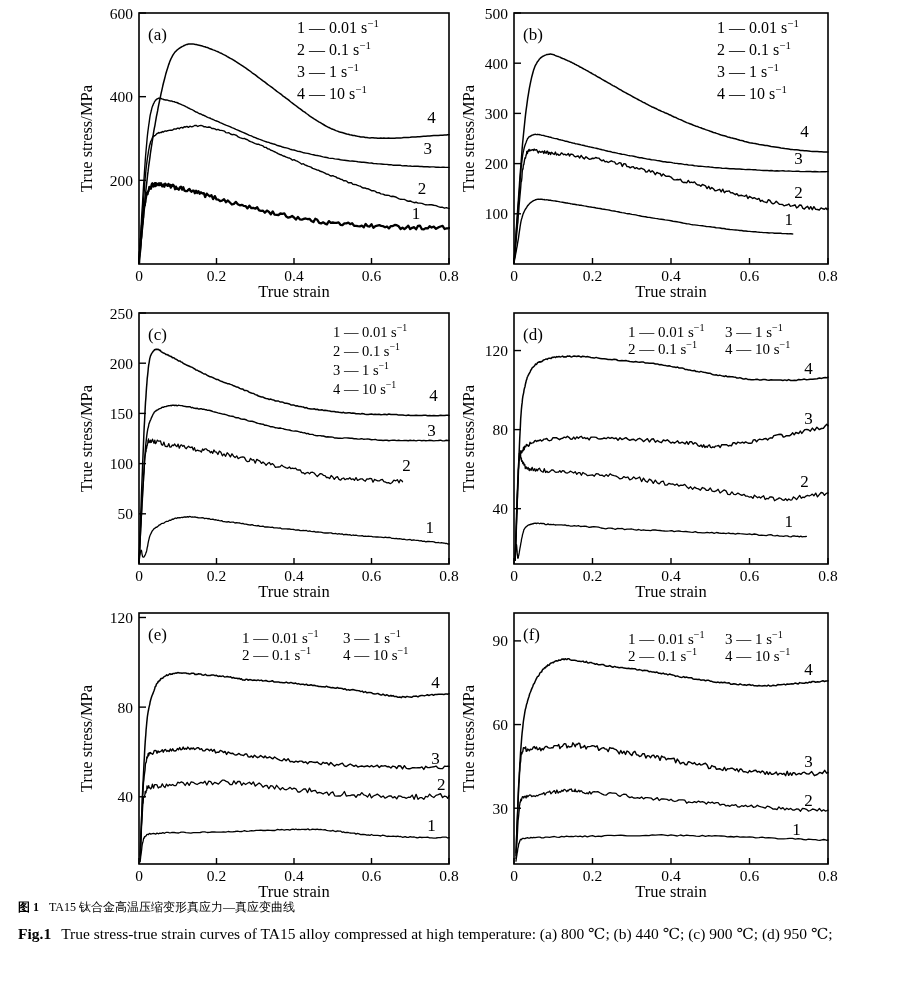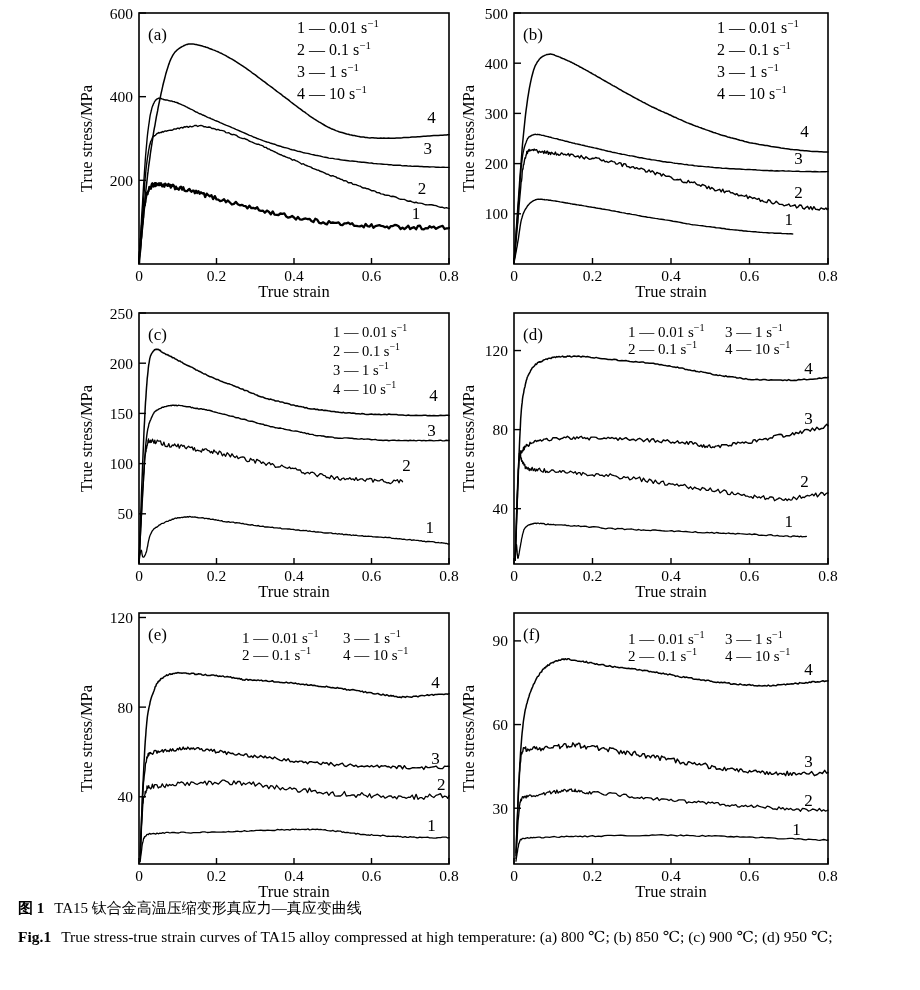--- a/index.html
+++ b/index.html
@@ -3,21 +3,21 @@
 <meta charset="utf-8">
 <style>
   html,body{margin:0;padding:0;background:#fff;}
   #page{position:relative;width:920px;height:990px;background:#fff;overflow:hidden;
         font-family:"Liberation Serif","DejaVu Serif",serif;color:#000;}
   #figure{position:absolute;left:0;top:0;width:920px;height:900px;}
   .cell{position:absolute;width:460px;height:300px;}
   svg text{fill:#000;font-family:"Liberation Serif","DejaVu Serif",serif;}
   .caption{position:absolute;left:18px;top:901px;width:892px;}
   .cap-line{margin:0;padding:0;line-height:1.0;}
-  .cap-cn{font-size:15px;margin-bottom:13px;}
+  .cap-cn{font-size:12px;margin-bottom:13px;}
   .cap-en{font-size:15.5px;margin-bottom:12px;}
   .cap-prefix{font-weight:bold;margin-right:10px;}
 </style>
 </head>
 <body>
 
 <div id="page">
   <div id="figure">
       <div class="cell" style="left: 0px; top: 0px;"><svg width="460" height="300">
           <defs>
@@ -257,15 +257,15 @@
           <polyline points="56.0,258.4 56.1,256.3 56.3,253.4 56.6,246.5 56.8,243.4 57.1,238.6 57.5,232.7 57.8,225.7 58.1,220.3 58.4,218.2 58.7,215.4 59.0,212.0 59.2,210.3 59.5,205.4 59.7,205.3 60.0,202.1 60.2,202.7 60.5,200.8 60.9,199.1 61.3,200.8 61.9,198.3 62.4,196.6 63.1,196.6 63.7,198.0 64.5,196.6 65.2,196.1 66.1,198.0 66.9,195.4 67.8,196.8 68.7,195.7 69.7,195.0 70.7,195.1 71.8,196.6 72.9,196.0 74.1,195.8 75.3,196.5 76.6,195.4 77.8,195.9 79.1,194.6 80.3,194.5 81.5,194.0 82.7,193.8 83.8,192.6 85.0,195.0 86.2,193.0 87.4,192.2 88.5,192.2 89.7,191.1 90.9,193.8 92.1,192.6 93.3,191.6 94.4,190.6 95.7,193.4 96.9,190.0 98.1,193.1 99.4,191.7 100.6,192.2 101.8,190.3 102.9,191.3 104.0,189.5 105.0,189.6 106.0,190.6 106.8,191.7 107.7,190.3 108.4,190.9 109.2,189.6 109.9,189.2 110.6,189.3 111.4,189.0 112.1,191.3 112.9,191.1 113.6,191.1 114.4,191.5 115.1,189.1 115.8,191.6 116.6,191.4 117.3,191.9 118.1,191.0 118.9,190.3 119.8,191.8 120.7,190.8 121.7,191.0 122.7,192.5 123.7,192.7 124.8,193.4 125.9,193.6 127.0,192.8 128.3,193.9 129.6,191.6 131.0,194.0 132.5,192.2 134.1,191.7 135.9,191.9 137.8,191.6 139.8,192.8 141.8,193.9 143.9,194.9 146.0,195.2 148.1,193.4 150.1,192.6 152.1,193.1 154.1,193.2 156.1,193.4 158.0,195.4 160.0,196.4 161.9,195.0 163.9,194.2 165.9,194.3 167.8,196.4 169.8,197.6 171.8,196.9 173.7,198.0 175.7,198.2 177.6,197.6 179.6,198.4 181.6,197.0 183.5,198.9 185.5,197.6 187.4,197.7 189.4,197.8 191.4,198.2 193.3,200.0 195.3,198.9 197.3,197.6 199.2,200.5 201.2,199.0 203.2,199.0 205.1,199.2 207.1,199.4 209.0,200.5 211.0,199.2 213.0,200.9 214.9,201.5 216.9,200.9 218.8,199.9 220.8,199.8 222.8,199.9 224.7,200.2 226.7,203.2 228.7,201.9 230.6,202.3 232.6,202.6 234.5,201.6 236.5,202.6 238.5,201.1 240.4,202.1 242.4,201.6 244.4,202.3 246.3,204.1 248.3,202.0 250.3,203.0 252.2,202.1 254.2,203.5 256.1,202.6 258.1,202.7 260.1,205.2 262.0,204.4 264.0,204.3 266.0,206.0 267.9,205.3 269.9,206.3 271.8,204.9 273.8,205.4 275.8,204.7 277.7,206.9 279.7,207.0 281.7,205.7 283.6,206.4 285.6,205.2 287.5,206.7 289.5,206.1 291.5,205.2 293.4,207.3 295.4,206.9 297.3,205.2 299.3,206.4 301.3,206.9 303.2,207.3 305.2,208.2 307.2,206.1 309.1,206.6 311.1,207.7 313.1,209.1 315.0,208.8 317.0,209.7 318.9,206.9 320.9,208.9 322.9,207.6 324.8,209.9 326.8,208.2 328.7,209.5 330.7,208.4 332.7,210.1 334.6,210.0 336.6,208.9 338.6,209.2 340.5,211.2 342.5,208.4 344.4,208.6 346.4,209.3 348.4,211.1 350.4,210.5 352.6,209.0 354.9,209.6 357.2,210.9 359.4,208.5 361.6,211.1 363.6,209.8 365.3,211.1 366.8,210.7 368.0,210.2" fill="none" stroke="#000" stroke-width="1.3" stroke-linejoin="round" stroke-linecap="round" clip-path="url(#clip5)"></polyline>
           <text x="348.375" y="205.85555555555555" font-size="17" text-anchor="middle">2</text>
           <polyline points="56.0,255.6 56.1,249.8 56.3,247.8 56.6,237.2 56.8,229.4 57.1,224.1 57.5,215.8 57.8,206.9 58.1,198.4 58.4,190.7 58.7,183.7 59.0,182.1 59.3,178.9 59.5,172.6 59.8,170.1 60.1,162.9 60.4,163.0 60.7,160.8 61.0,155.5 61.4,152.8 61.9,153.9 62.3,151.7 62.8,151.7 63.3,148.1 63.8,147.6 64.4,147.8 65.0,148.6 65.6,146.9 66.3,151.4 67.0,151.0 67.7,149.0 68.6,149.8 69.4,150.7 70.3,149.2 71.3,149.6 72.3,149.2 73.3,147.1 74.3,146.6 75.4,148.6 76.5,147.0 77.5,149.7 78.6,149.3 79.8,147.8 80.9,150.8 82.1,148.5 83.3,149.7 84.5,147.6 85.7,146.5 86.9,146.5 88.1,147.7 89.3,148.1 90.5,148.1 91.7,147.8 92.9,147.9 94.0,145.8 95.2,145.6 96.4,145.6 97.6,145.9 98.7,144.5 99.9,148.5 101.1,146.9 102.3,146.3 103.5,144.6 104.6,143.6 105.8,143.9 107.0,147.8 108.2,146.1 109.3,147.0 110.5,146.7 111.7,146.5 112.9,142.8 114.0,144.3 115.2,146.8 116.3,144.1 117.4,144.6 118.5,143.1 119.7,143.5 120.8,148.1 122.0,147.1 123.3,147.0 124.6,145.5 126.1,149.0 127.5,146.6 129.1,146.6 130.6,146.4 132.3,145.6 133.9,145.9 135.5,146.9 137.1,145.8 138.8,150.4 140.3,149.1 141.9,148.1 143.5,147.6 145.1,149.0 146.6,149.1 148.2,151.6 149.8,147.5 151.3,148.3 152.9,148.2 154.5,149.1 156.1,149.7 157.6,151.2 159.2,154.0 160.8,150.5 162.3,153.4 163.9,151.3 165.5,154.4 167.0,151.0 168.6,151.9 170.2,154.0 171.8,155.6 173.3,152.4 174.9,151.3 176.5,154.8 178.0,155.0 179.6,156.6 181.2,155.9 182.7,153.6 184.3,153.7 185.9,158.0 187.4,155.7 189.0,155.9 190.6,157.7 192.2,155.4 193.7,155.2 195.3,157.8 196.9,155.6 198.4,156.4 200.0,160.4 201.6,156.0 203.2,157.1 204.7,157.3 206.3,159.8 207.9,158.5 209.4,158.7 211.0,158.8 212.6,158.5 214.1,158.2 215.7,162.8 217.3,159.1 218.8,161.2 220.4,163.8 222.0,162.8 223.6,162.4 225.1,164.5 226.7,164.9 228.3,161.7 229.8,162.0 231.4,163.0 233.0,163.8 234.5,162.6 236.1,164.5 237.7,164.8 239.3,163.6 240.8,165.1 242.4,164.6 244.0,163.7 245.5,163.3 247.1,164.9 248.7,168.6 250.3,168.3 251.8,165.5 253.4,166.5 255.0,166.7 256.5,169.3 258.1,169.0 259.7,168.7 261.2,169.6 262.8,170.4 264.4,167.3 266.0,170.6 267.5,168.8 269.1,168.9 270.7,168.3 272.2,168.2 273.8,169.1 275.4,170.4 276.9,168.7 278.5,171.8 280.1,169.0 281.6,169.3 283.2,171.7 284.8,171.7 286.4,172.2 287.9,172.8 289.5,170.6 291.1,171.9 292.6,171.3 294.2,170.5 295.8,170.2 297.3,172.0 298.9,171.4 300.5,172.7 302.1,170.9 303.6,171.8 305.2,174.3 306.8,171.7 308.3,174.5 309.9,172.2 311.5,174.3 313.1,174.2 314.6,173.4 316.2,172.0 317.8,175.0 319.3,173.4 320.9,173.4 322.5,174.4 324.0,173.3 325.6,175.7 327.2,171.3 328.7,175.4 330.3,172.9 331.8,175.3 333.2,172.6 334.7,173.0 336.1,174.9 337.6,174.1 339.2,173.4 340.8,174.4 342.6,172.7 344.4,172.2 346.6,173.9 349.0,174.0 351.7,171.6 354.4,175.7 357.2,174.5 359.9,172.4 362.4,173.5 364.7,170.3 366.6,173.2 368.0,172.5" fill="none" stroke="#000" stroke-width="1.4" stroke-linejoin="round" stroke-linecap="round" clip-path="url(#clip5)"></polyline>
           <text x="348.375" y="166.81111111111113" font-size="17" text-anchor="middle">3</text>
           <polyline points="56.0,252.8 56.2,248.0 56.5,240.0 56.9,231.0 57.2,221.9 57.7,210.8 58.1,199.7 58.6,189.8 59.0,180.0 59.5,171.3 59.9,163.4 60.3,157.1 60.6,151.7 61.0,146.9 61.4,141.7 61.7,137.6 62.1,133.1 62.5,129.7 62.9,126.2 63.3,122.0 63.8,118.7 64.3,115.6 64.8,112.4 65.4,109.2 65.9,107.6 66.5,104.6 67.1,103.0 67.7,100.4 68.4,98.2 69.0,96.5 69.7,93.8 70.4,92.3 71.1,90.4 71.9,88.4 72.7,86.7 73.5,84.1 74.3,83.6 75.1,81.5 75.9,79.7 76.8,77.9 77.5,76.5 78.3,76.3 79.1,75.1 79.9,73.0 80.7,72.3 81.5,72.1 82.3,70.1 83.0,69.1 83.8,69.0 84.6,67.6 85.4,67.9 86.2,66.3 87.0,66.5 87.8,64.9 88.5,65.4 89.3,65.1 90.1,63.6 90.9,63.0 91.7,63.0 92.5,62.4 93.3,62.7 94.0,61.9 94.8,61.5 95.6,60.9 96.4,60.7 97.2,61.0 98.0,60.9 98.7,60.0 99.5,60.3 100.3,60.3 101.1,59.8 101.9,59.0 102.6,59.3 103.3,58.9 104.1,59.7 104.8,58.9 105.5,58.7 106.3,59.6 107.1,59.4 108.0,58.7 109.0,58.7 110.0,59.6 111.1,60.2 112.2,60.2 113.4,60.3 114.6,60.2 115.8,60.4 117.1,60.9 118.3,61.2 119.5,61.2 120.7,61.5 121.9,61.4 123.0,61.1 124.1,62.1 125.2,62.3 126.4,61.4 127.5,62.7 128.7,63.1 129.9,62.4 131.2,62.5 132.5,63.1 133.9,63.5 135.4,64.3 136.9,63.8 138.5,64.8 140.1,64.8 141.7,64.5 143.4,64.6 145.0,65.7 146.6,66.2 148.2,66.3 149.8,65.6 151.3,66.5 152.9,67.3 154.5,66.4 156.1,67.0 157.6,67.3 159.2,67.8 160.8,67.5 162.3,67.5 163.9,68.1 165.5,68.3 167.0,68.5 168.6,68.2 170.2,68.7 171.8,68.6 173.3,68.7 174.9,68.7 176.5,69.7 178.0,69.9 179.6,69.6 181.2,70.1 182.7,70.7 184.3,70.2 185.9,70.5 187.4,70.6 189.0,71.7 190.6,71.4 192.2,72.1 193.7,72.1 195.3,72.5 196.9,72.0 198.4,73.2 200.0,73.2 201.6,73.8 203.2,73.1 204.7,74.1 206.3,73.9 207.9,75.0 209.4,74.0 211.0,74.5 212.6,74.9 214.1,75.4 215.7,76.4 217.3,75.9 218.8,76.6 220.4,77.3 222.0,77.4 223.6,76.6 225.1,77.5 226.7,77.1 228.3,77.7 229.8,77.8 231.4,77.7 233.0,78.9 234.5,79.2 236.1,79.2 237.7,79.6 239.3,79.3 240.8,80.2 242.4,79.9 244.0,80.0 245.5,80.8 247.1,80.3 248.7,80.3 250.3,81.2 251.8,81.3 253.4,82.1 255.0,82.3 256.5,82.5 258.1,82.1 259.7,82.7 261.2,82.2 262.8,82.7 264.4,82.3 266.0,82.8 267.5,83.0 269.1,82.7 270.7,84.2 272.2,84.3 273.8,83.7 275.4,84.0 276.9,84.5 278.5,84.8 280.1,83.8 281.7,84.6 283.2,85.1 284.8,84.7 286.4,85.4 287.9,84.7 289.5,84.5 291.1,85.4 292.6,84.9 294.2,85.8 295.8,85.8 297.3,86.0 298.9,85.5 300.5,85.8 302.1,86.0 303.6,85.7 305.2,85.6 306.8,86.1 308.3,85.0 309.9,86.1 311.5,85.9 313.1,85.3 314.6,85.6 316.2,85.7 317.8,84.6 319.3,84.8 320.9,84.7 322.5,84.6 324.0,84.1 325.6,84.9 327.2,84.0 328.8,84.2 330.3,83.9 331.9,83.8 333.5,83.9 335.0,83.1 336.6,83.5 338.2,84.0 339.7,82.6 341.3,83.1 342.9,83.3 344.4,83.3 346.0,82.5 347.6,83.1 349.2,82.0 350.7,82.5 352.3,81.5 353.9,81.5 355.7,82.2 357.5,81.8 359.3,82.1 361.1,81.4 362.9,80.7 364.4,81.5 365.9,81.0 367.1,81.1 368.0,80.8" fill="none" stroke="#000" stroke-width="1.5" stroke-linejoin="round" stroke-linecap="round" clip-path="url(#clip5)"></polyline>
           <text x="348.375" y="74.77777777777777" font-size="17" text-anchor="middle">4</text>
         </svg></div>
     </div>
   <div class="caption">
     <p class="cap-line cap-cn"><span class="cap-prefix">图 1</span><span>TA15 钛合金高温压缩变形真应力—真应变曲线</span></p>
-    <p class="cap-line cap-en"><span class="cap-prefix">Fig.1</span><span>True stress-true strain curves of TA15 alloy compressed at high temperature: (a) 800 ℃; (b) 850 ℃; (c) 900 ℃; (d) 950 ℃;</span></p>
+    <p class="cap-line cap-en"><span class="cap-prefix">Fig.1</span><span>True stress-true strain curves of TA15 alloy compressed at high temperature: (a) 800 ℃; (b) 440 ℃; (c) 900 ℃; (d) 950 ℃;</span></p>
   </div>
 </div>
 
 </body></html>

